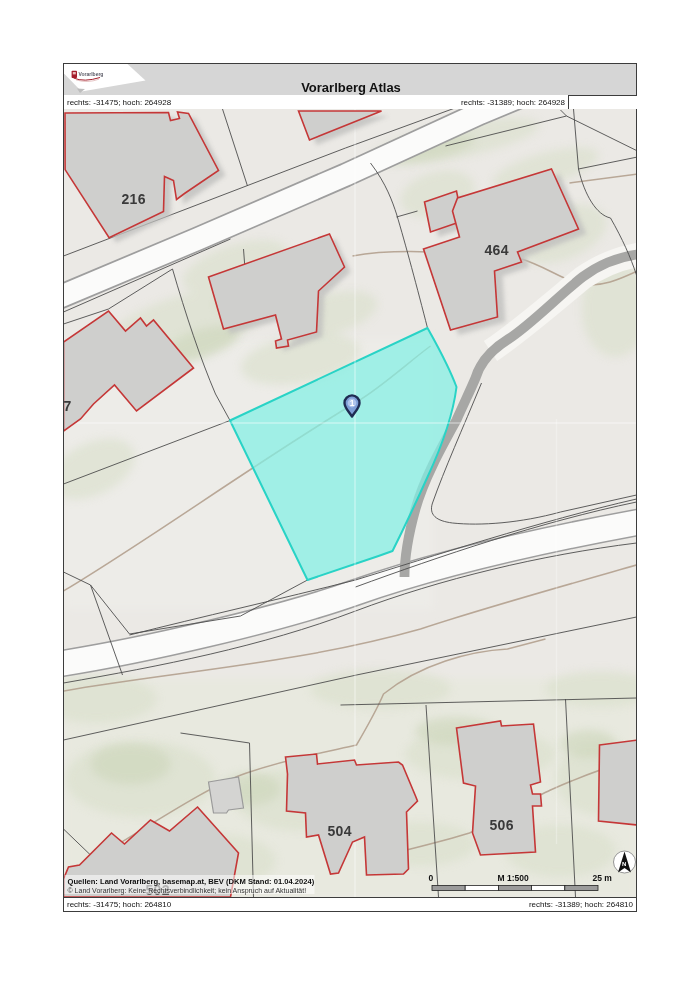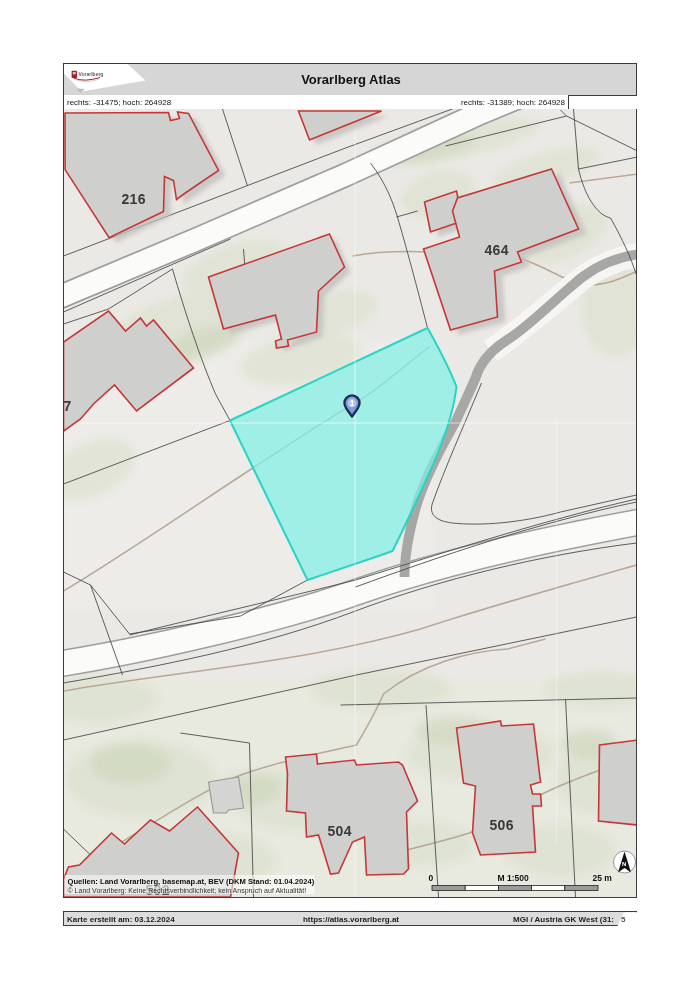--- a/index.html
+++ b/index.html
@@ -19,21 +19,21 @@
 
       <rect x="7.6" y="6.8" width="5.4" height="7.2" fill="#a51f2d" rx="0.8"></rect>
       <rect x="8.8" y="8" width="3" height="2.4" fill="#e8b8b8"></rect>
 
       <text x="14.5" y="11.8" font-size="5" fill="#5a5a66" font-weight="bold">Vorarlberg</text>
 
       <path d="M9.5,14 Q20,18.5 36,13.5" fill="none" stroke="#a51f2d" stroke-width="1"></path>
       <path d="M12,15.8 Q23,19.5 35,15.2" fill="none" stroke="#cc8888" stroke-width="0.5"></path>
     </svg>
 
-    <div class="abs" style="left:0;top:0;width:574px;height:31px;text-align:center;font-size:13px;font-weight:bold;color:#111;line-height:31px;">Vorarlberg Atlas</div>
+    <div class="abs" style="left:0;top:8px;width:574px;height:31px;text-align:center;font-size:13px;font-weight:bold;color:#111;line-height:31px;">Vorarlberg Atlas</div>
   </div>
 
   <div class="abs" style="left:63px;top:95px;width:506px;height:15px;background:#ffffff;border:1px solid #3c3c3c;border-top:none;font-size:8px;color:#111;">
 
     <span class="abs" style="left:3px;top:3px;">rechts: -31475; hoch: 264928</span>
 
     <span class="abs" style="right:3px;top:3px;margin-left:16px;">rechts: -31389; hoch: 264928</span>
   </div>
 
   <div class="abs" style="left:63px;top:109px;width:574px;height:789px;border:1px solid #3c3c3c;border-top:none;background:#a16207;overflow:hidden;">
@@ -213,28 +213,21 @@
       </g>
 
       <g>
         <path d="M351.5,417.5 C347.4,411.5 344,408.4 344,403.9 A7.5,7.5 0 1 1 359,403.9 C359,408.4 355.6,411.5 351.5,417.5 Z" fill="#7e9ed6" stroke="#1f2c52" stroke-width="2.4" stroke-linejoin="round"></path>
         <circle cx="351.5" cy="404" r="4.4" fill="#b0c5ec"></circle>
         <text x="349.3" y="407.3" font-size="8.5" font-weight="bold" fill="#ffffff">1</text>
       </g>
     </svg>
   </div>
 
-
-  <div class="abs" style="left:63px;top:911px;width:574px;height:15px;background:#dcdcdc;border:1px solid #3c3c3c;font-size:8px;font-weight:bold;color:#222;">
-
-    <span class="abs" style="left:3px;top:3px;">Karte erstellt am: 03.12.2024</span>
-
-    <span class="abs" style="left:0;top:3px;width:574px;text-align:center;">https://atlas.vorarlberg.at</span>
-
-    <span class="abs" style="right:22px;top:3px;">MGI / Austria GK West (31:</span>
-
-    <svg class="abs" style="right:-2px;top:-1px;" width="26" height="16" viewBox="0 0 26 16">
-      <polygon points="5,16 26,16 26,1.2 12,1.2" fill="#ffffff"></polygon>
-      <text x="9" y="11" font-size="8" font-weight="bold" fill="#555">5</text>
-    </svg>
-  </div>
+  <div class="abs" style="left:63px;top:898px;width:574px;height:14px;background:#ffffff;border:1px solid #3c3c3c;border-top:none;font-size:8px;color:#111;">
+
+    <span class="abs" style="left:3px;top:2px;">rechts: -31475; hoch: 264810</span>
+
+    <span class="abs" style="right:3px;top:2px;">rechts: -31389; hoch: 264810</span>
+  </div>
+
 
 </div>
 
 </body></html>

